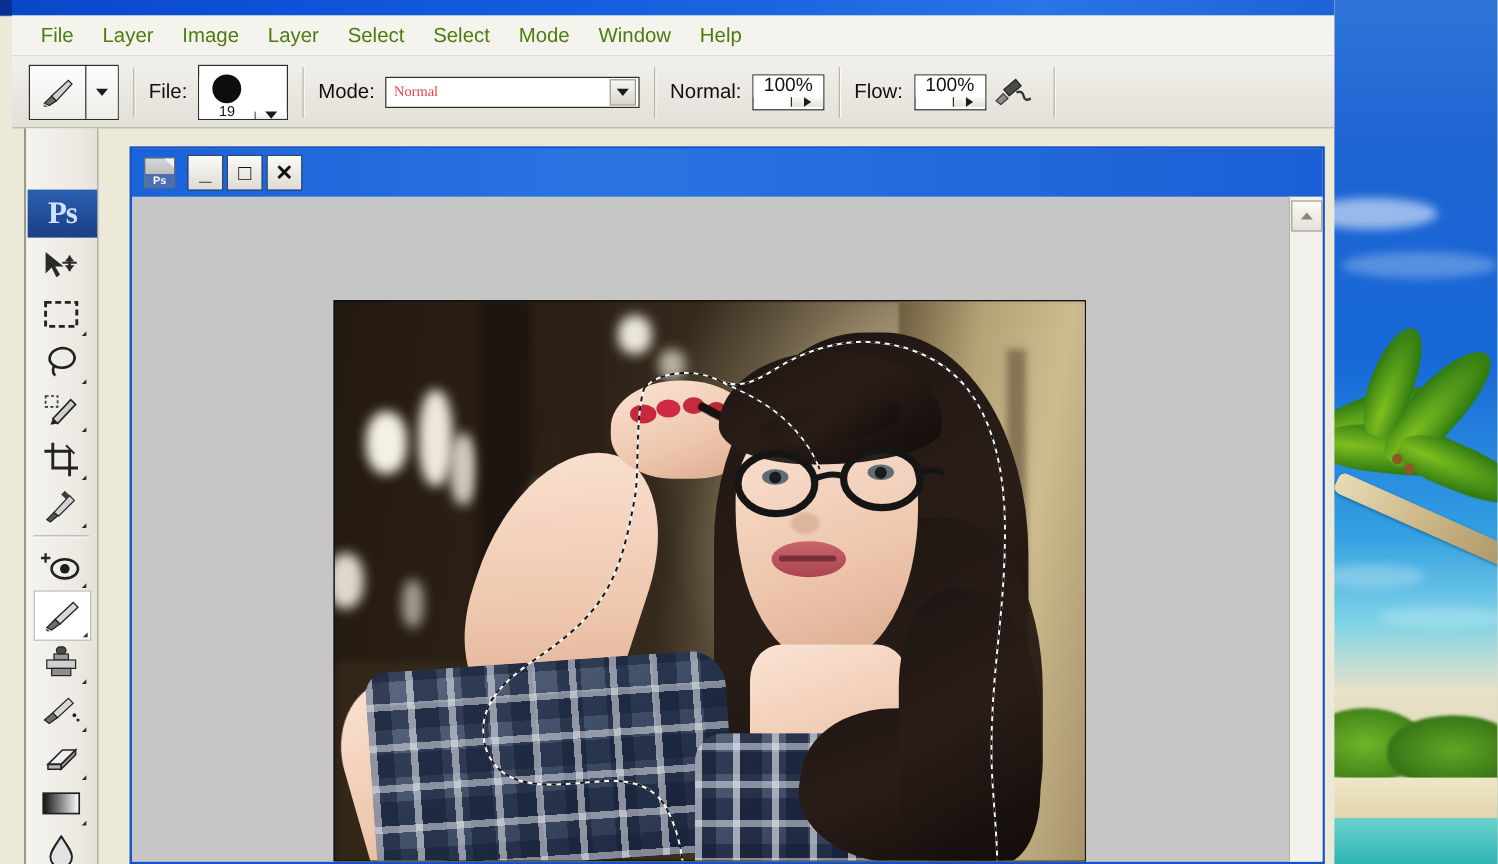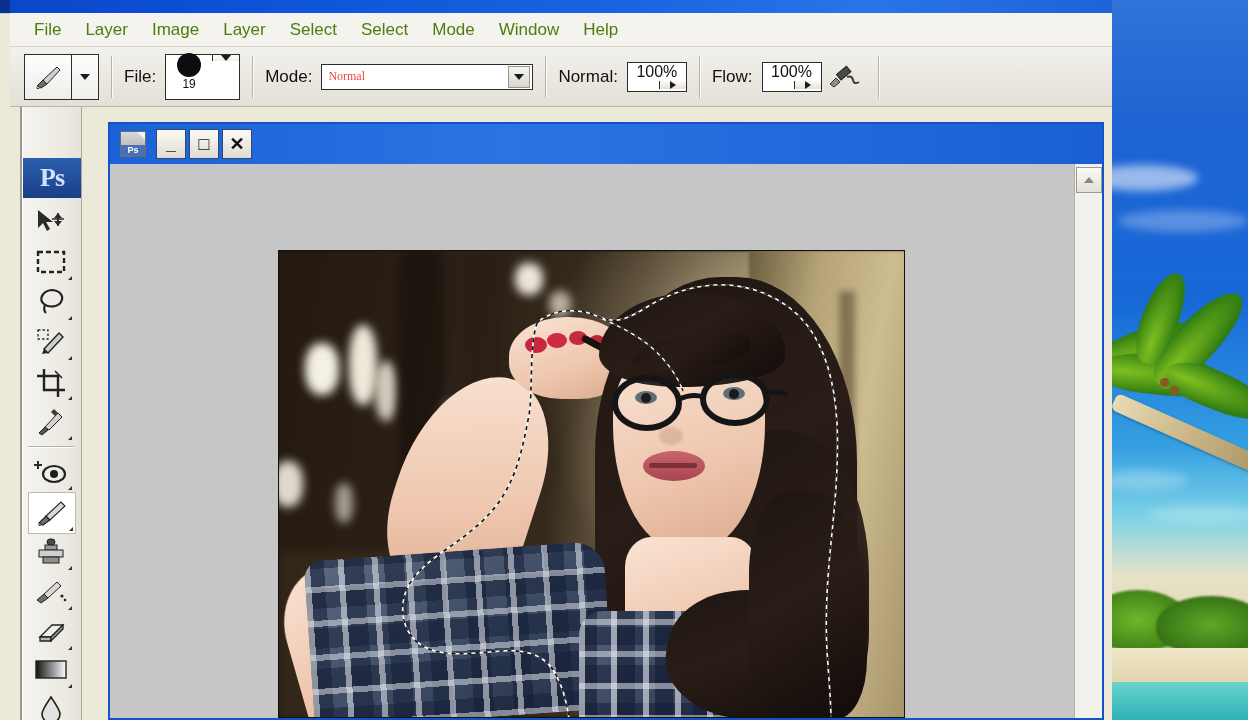--- a/index.html
+++ b/index.html
@@ -60,21 +60,21 @@
   .opt-toolicon{width:46px;display:flex;align-items:center;justify-content:center;background:linear-gradient(#fdfdfd,#eeeeea);}
   .opt-arrow{
     width:26px;display:flex;align-items:center;justify-content:center;
     border-left:1px solid #2d2d2d;background:linear-gradient(#fdfdfd,#eeeeea);
   }
   .tri-down{width:0;height:0;border-left:5px solid transparent;border-right:5px solid transparent;border-top:6px solid #1a1a1a;}
   .tri-right{width:0;height:0;border-top:4.5px solid transparent;border-bottom:4.5px solid transparent;border-left:6px solid #1a1a1a;}
   .opt-sep{width:1px;height:42px;background:#b7b4a6;margin:0 12px;box-shadow:1px 0 0 #fbfaf6;}
   .opt-label{font-size:17px;color:#101010;margin:0 9px 0 0;white-space:nowrap;}
   .brush-preview-box{
-    display:flex;align-items:flex-start;border:1px solid #2d2d2d;background:#fff;height:44px;
+    display:flex;align-items:flex-end;border:1px solid #2d2d2d;background:#fff;height:44px;
   }
   .brush-thumb{
     width:46px;display:flex;flex-direction:column;align-items:center;justify-content:center;
     background:#fff;position:relative;
   }
   .brush-dot{width:24px;height:24px;border-radius:50%;background:#0d0d0d;margin-top:-2px;}
   .brush-num{font-size:12px;color:#111;line-height:1;margin-top:1px;}
   .mode-select{
     width:212px;height:26px;border:1px solid #2b2b2b;background:#fff;
     display:flex;align-items:center;justify-content:space-between;padding:0 2px 0 6px;box-sizing:border-box;

